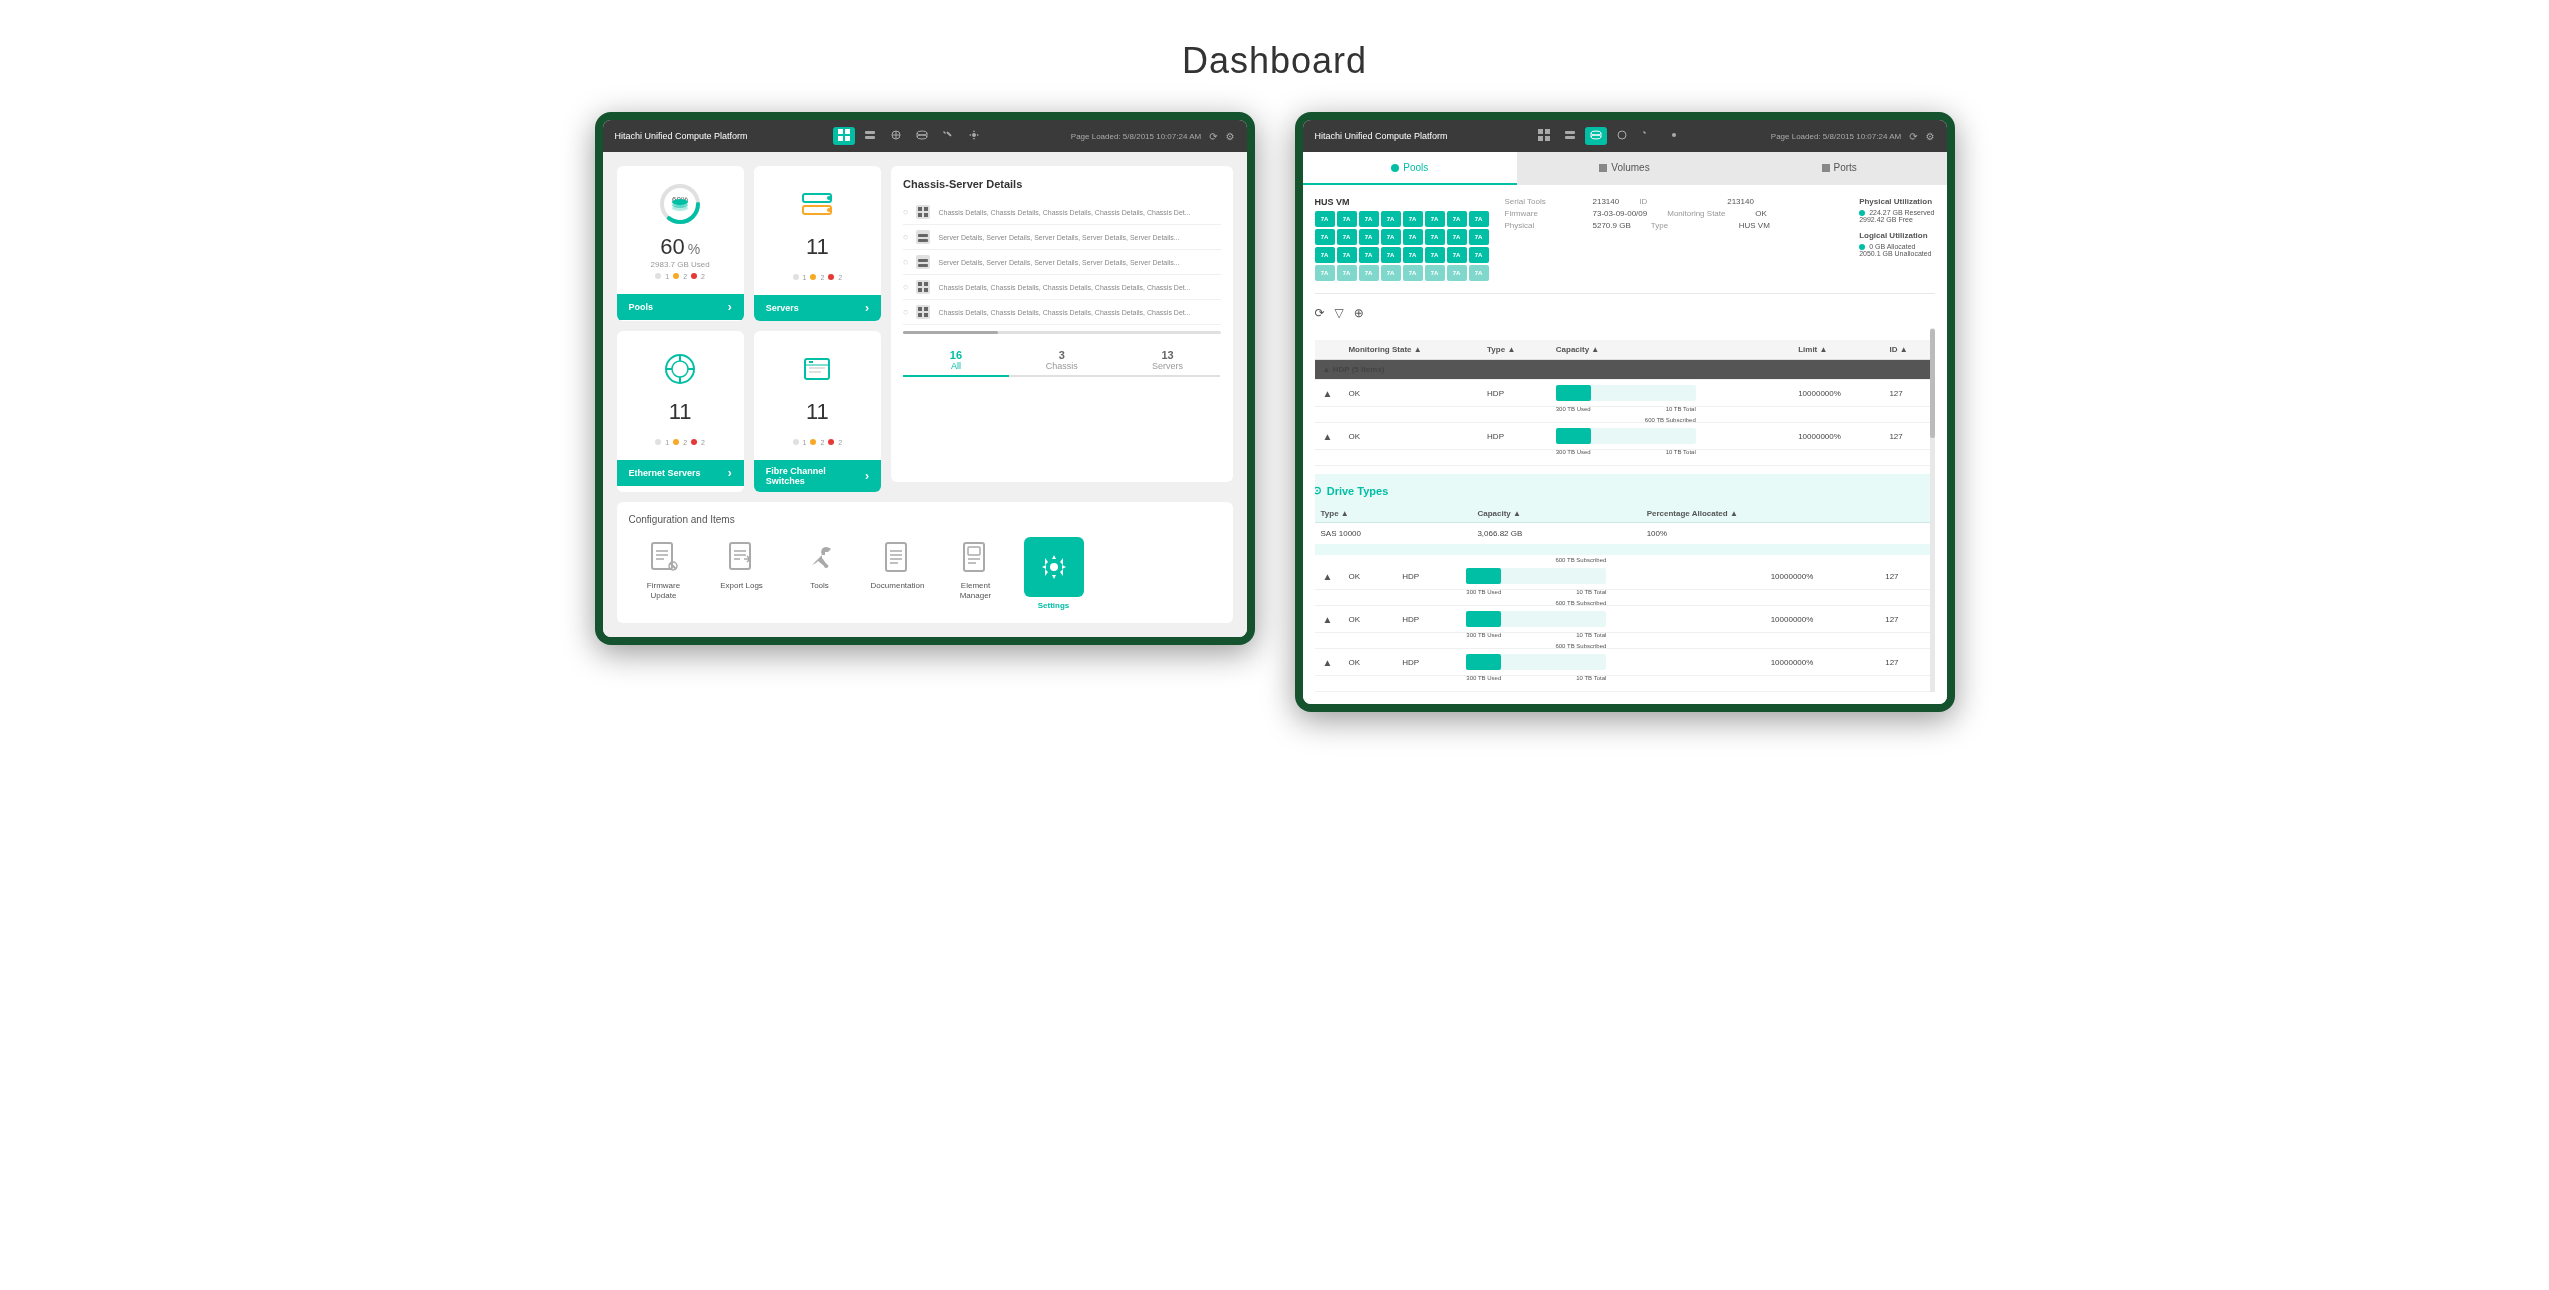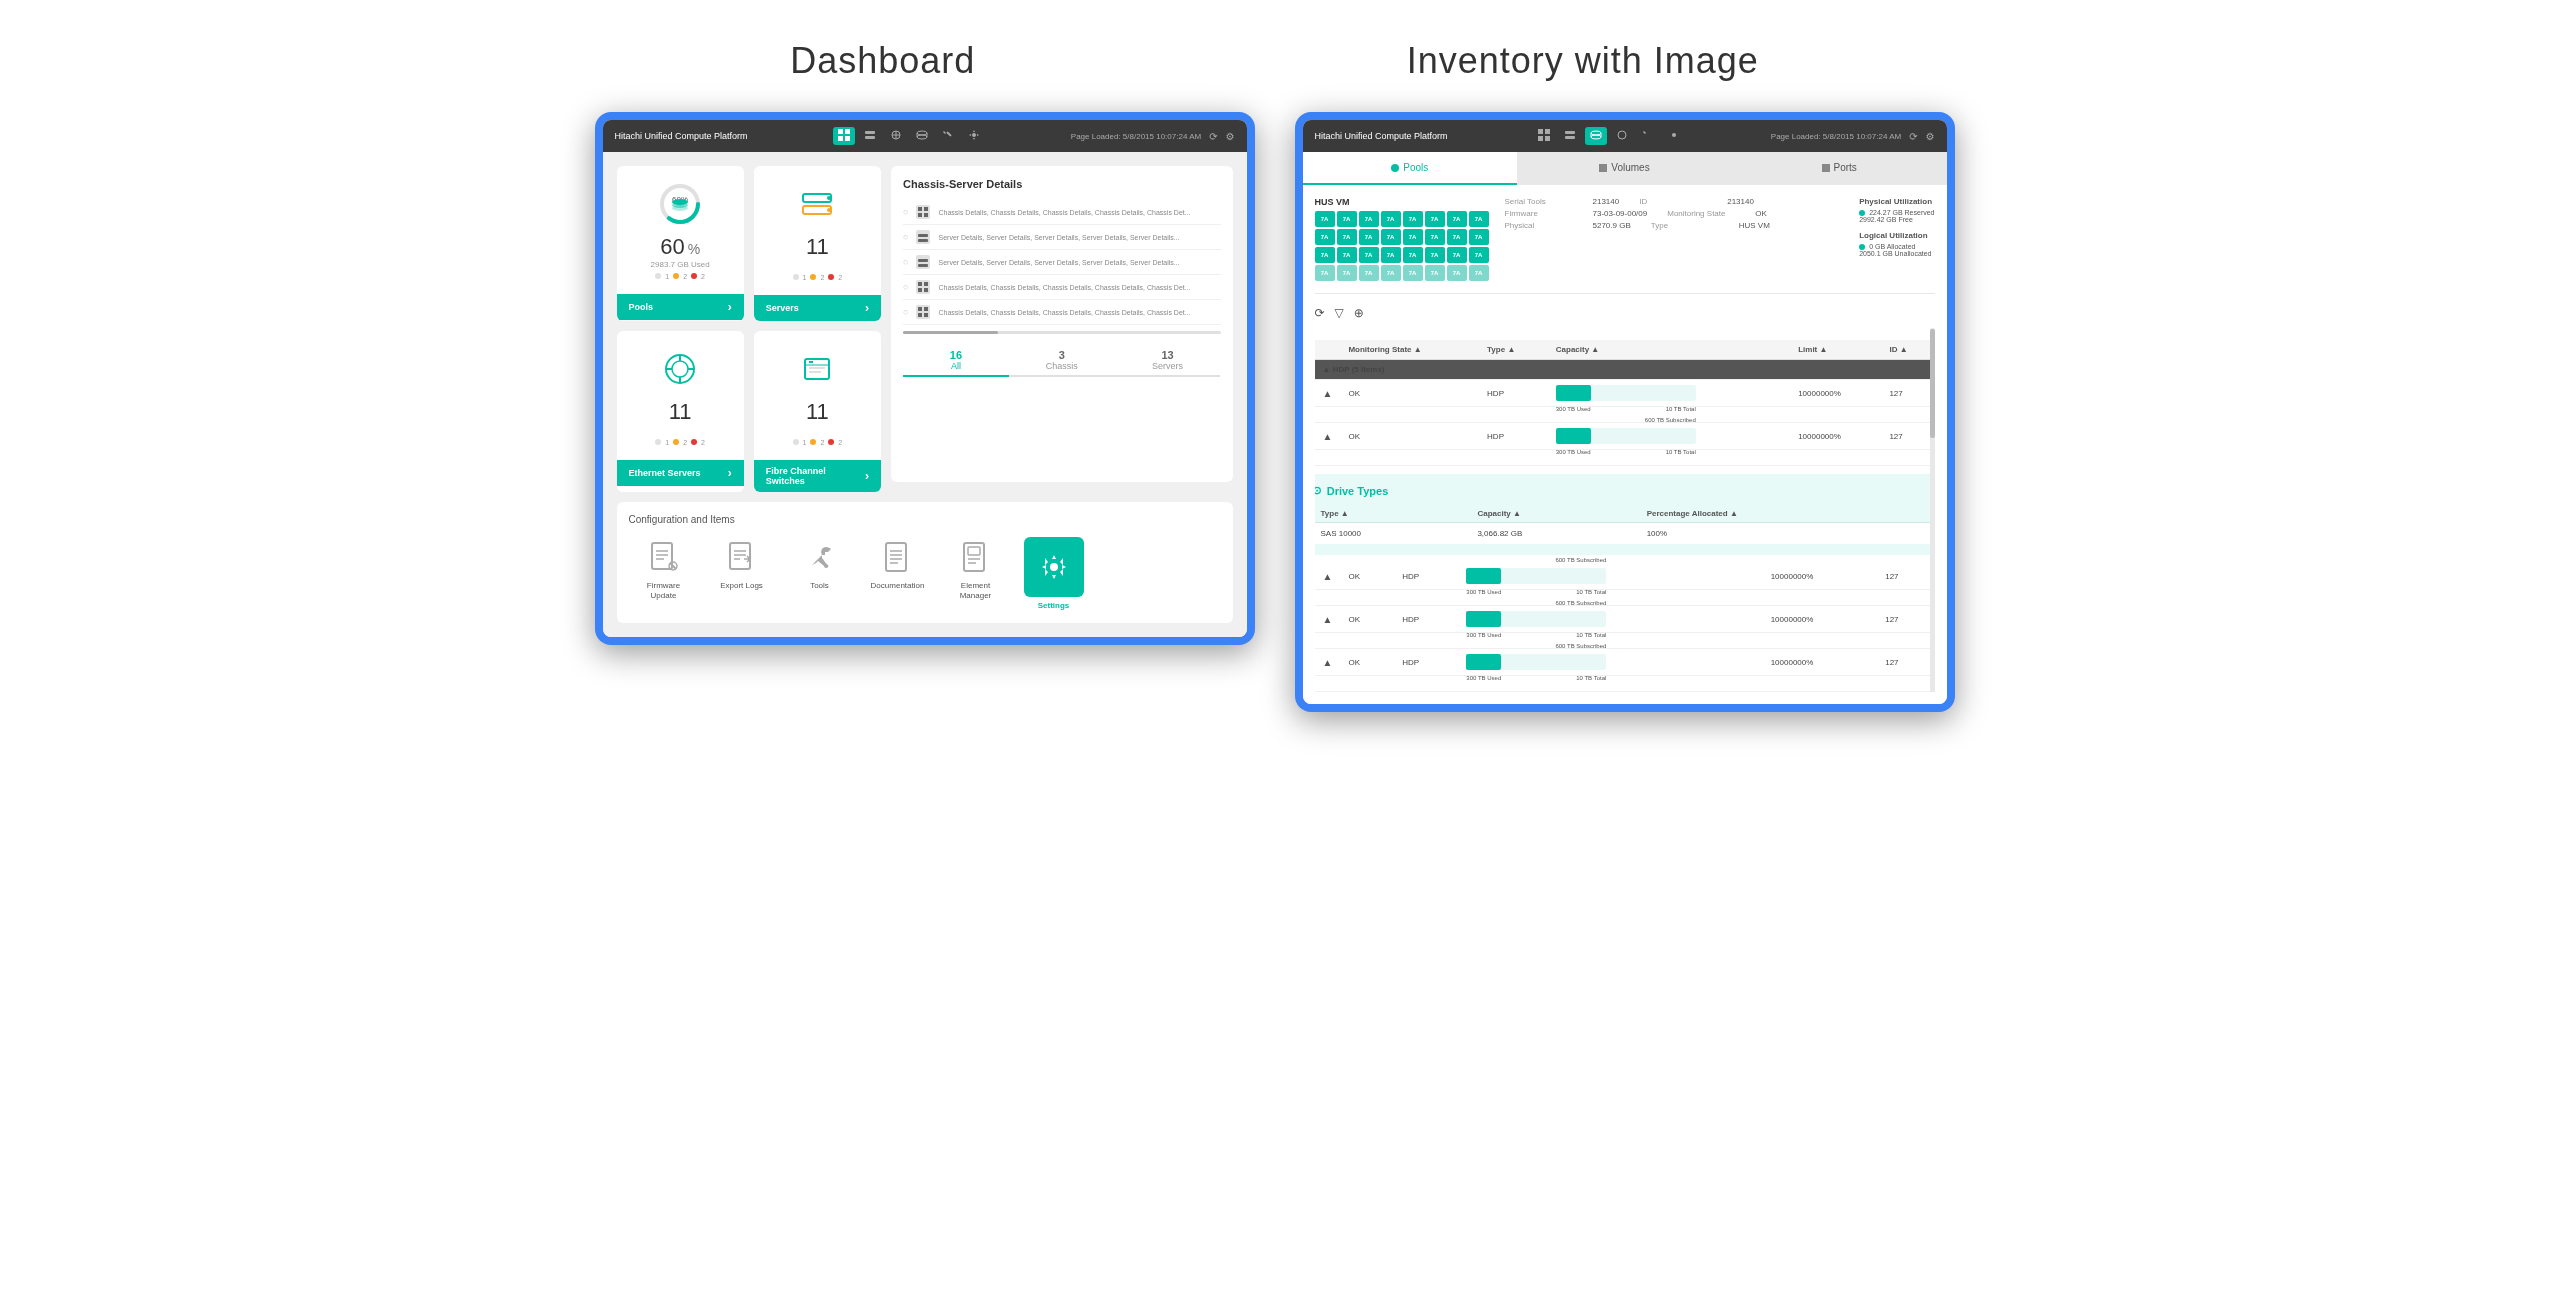--- a/index.html
+++ b/index.html
@@ -32,21 +32,21 @@
       display: flex;
       width: 100%;
       max-width: 1400px;
       gap: 40px;
       justify-content: center;
       align-items: flex-start;
     }
 
     
     .device-frame {
-      background: #3b82f6;
+      background: #14532d;
       border-radius: 16px;
       padding: 8px;
       box-shadow: 0 8px 32px rgba(0,0,0,0.4);
       flex: 1;
       max-width: 660px;
     }
 
     .device-screen {
       background: #f0f0f0;
       border-radius: 8px;
@@ -537,21 +537,20 @@
       color: #555;
       font-size: 10px;
       cursor: pointer;
     }
   </style>
 </head>
 <body>
 
 <div class="page-titles">
   <h1 class="page-title">Dashboard</h1>
-  <h1 class="page-title">Inventory with Image</h1>
 </div>
 
 <div class="screenshots-container">
 
   <div class="device-frame">
     <div class="device-screen">
 
       <div class="top-bar">
         <span class="top-bar-brand">Hitachi Unified Compute Platform</span>
         <div class="top-bar-nav">

